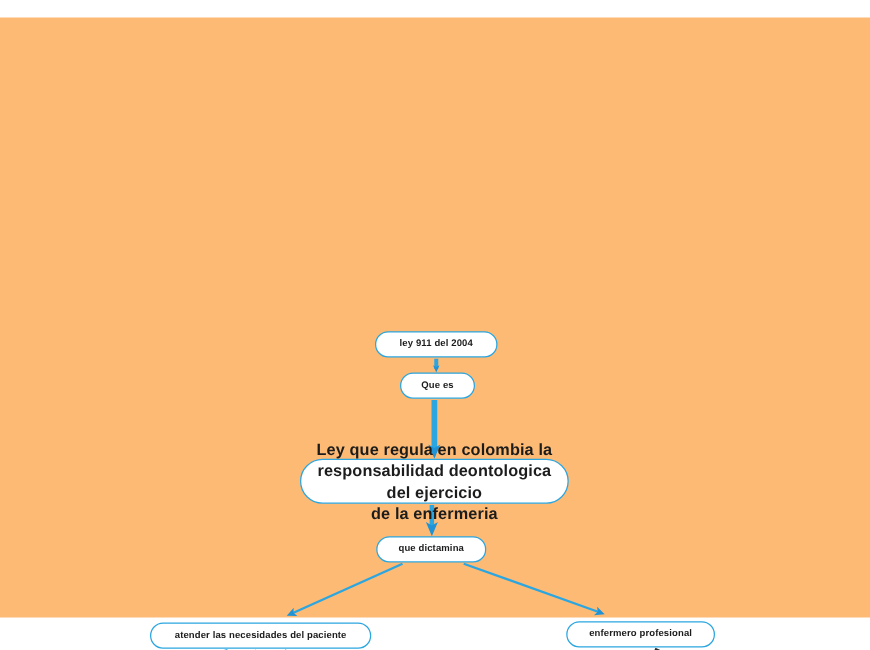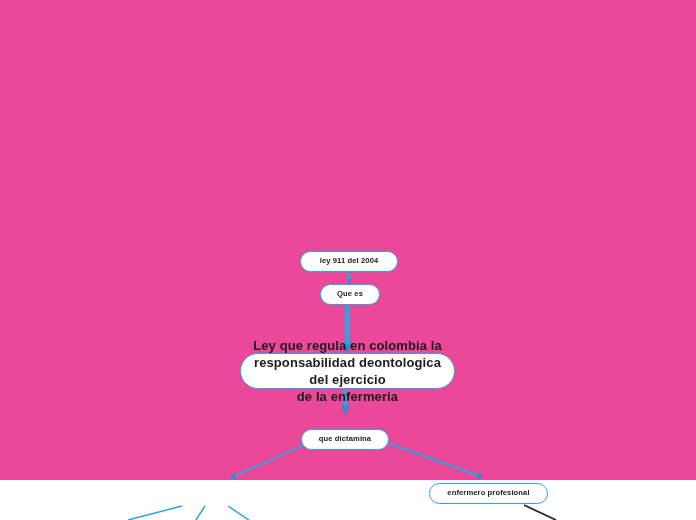--- a/index.html
+++ b/index.html
@@ -10,21 +10,22 @@
   body {
     width: 696px;
     height: 520px;
     overflow: hidden;
     font-family: "Liberation Sans", sans-serif;
   }
   #canvas {
     position: relative;
     width: 696px;
     height: 480px;
-    background: #ec4899;
+    background: #fdba74;
+    margin-top: 14px;
   }
   #edges {
     position: absolute;
     left: 0;
     top: 0;
     width: 696px;
     height: 520px;
   }
   .node {
     position: absolute;
@@ -43,23 +44,23 @@
   }
   .node-label {
     display: block;
     line-height: 1.32;
     padding: 0 10px;
     white-space: pre-line;
   }
   #node-root        { left: 300px; top: 251px; width: 98px;  height: 21px; font-size: 7.6px; }
   #node-quees       { left: 320px; top: 284px; width: 60px;  height: 21px; font-size: 7.6px; align-items: center; }
   #node-definicion  { left: 240px; top: 353px; width: 215px; height: 36px; font-size: 13px; border-radius: 18px; }
-  #node-dictamina   { left: 301px; top: 429px; width: 88px;  height: 21px; font-size: 7.6px; }
+  #node-dictamina   { left: 301px; top: 415px; width: 88px;  height: 21px; font-size: 7.6px; }
   #node-necesidades { left: 120px; top: 484px; width: 177px; height: 21px; font-size: 7.6px; }
-  #node-enfermero   { left: 429px; top: 483px; width: 119px; height: 21px; font-size: 7.6px; }
+  #node-enfermero   { left: 453px; top: 483px; width: 119px; height: 21px; font-size: 7.6px; }
 </style>
 </head>
 <body>
 
 <div id="canvas">
 
   <svg id="edges" viewBox="0 0 696 520" xmlns="http://www.w3.org/2000/svg">
     <defs>
       <marker id="ah-thin" markerWidth="7" markerHeight="7" refX="3.2" refY="3.2" orient="auto" markerUnits="userSpaceOnUse">
         <path d="M0.4,0.6 L6.2,3.2 L0.4,5.8 L1.8,3.2 Z" fill="#1f93d6"></path>
@@ -100,18 +101,21 @@
   <div class="node" id="node-definicion">
     <span class="node-label">Ley que regula en colombia la
 responsabilidad deontologica del ejercicio
 de la enfermeria</span>
   </div>
 
   <div class="node" id="node-dictamina">
     <span class="node-label">que dictamina</span>
   </div>
 
+  <div class="node" id="node-necesidades">
+    <span class="node-label">atender las necesidades del paciente</span>
+  </div>
 
   <div class="node" id="node-enfermero">
     <span class="node-label">enfermero profesional</span>
   </div>
 
 </div>
 
 </body></html>

